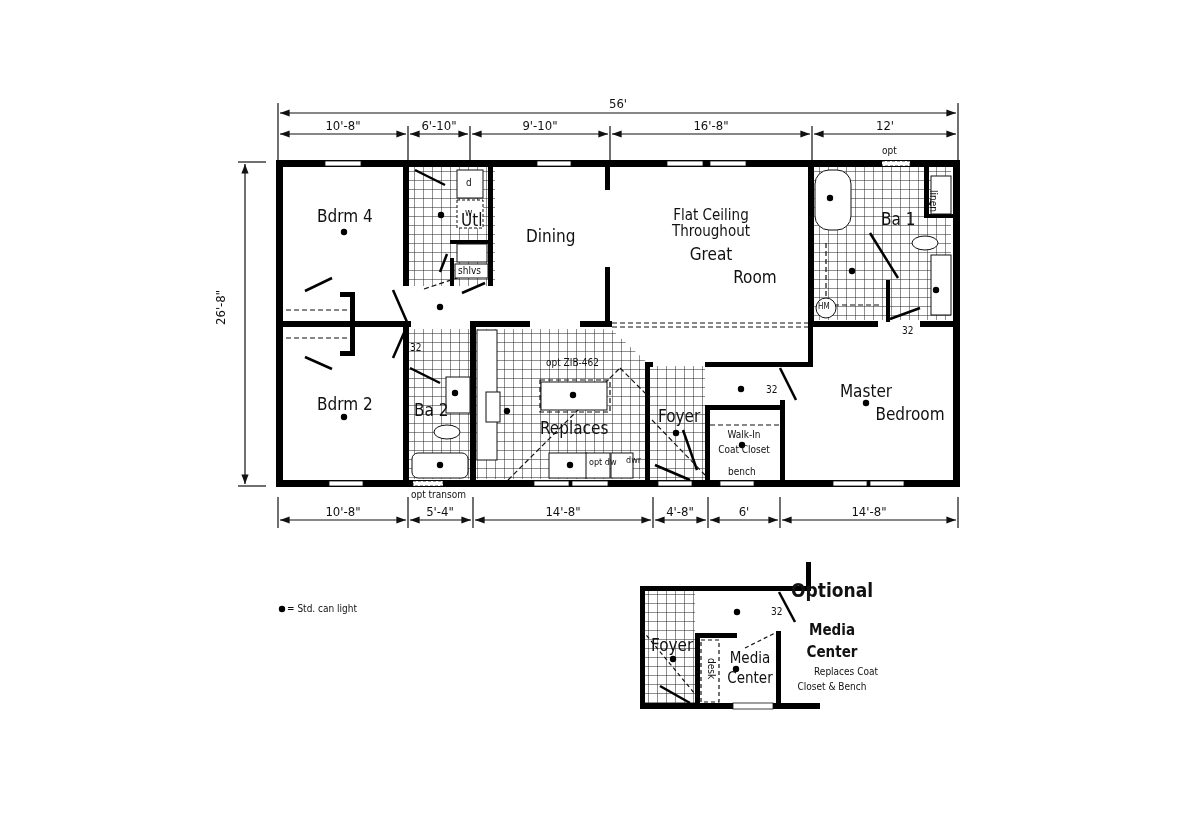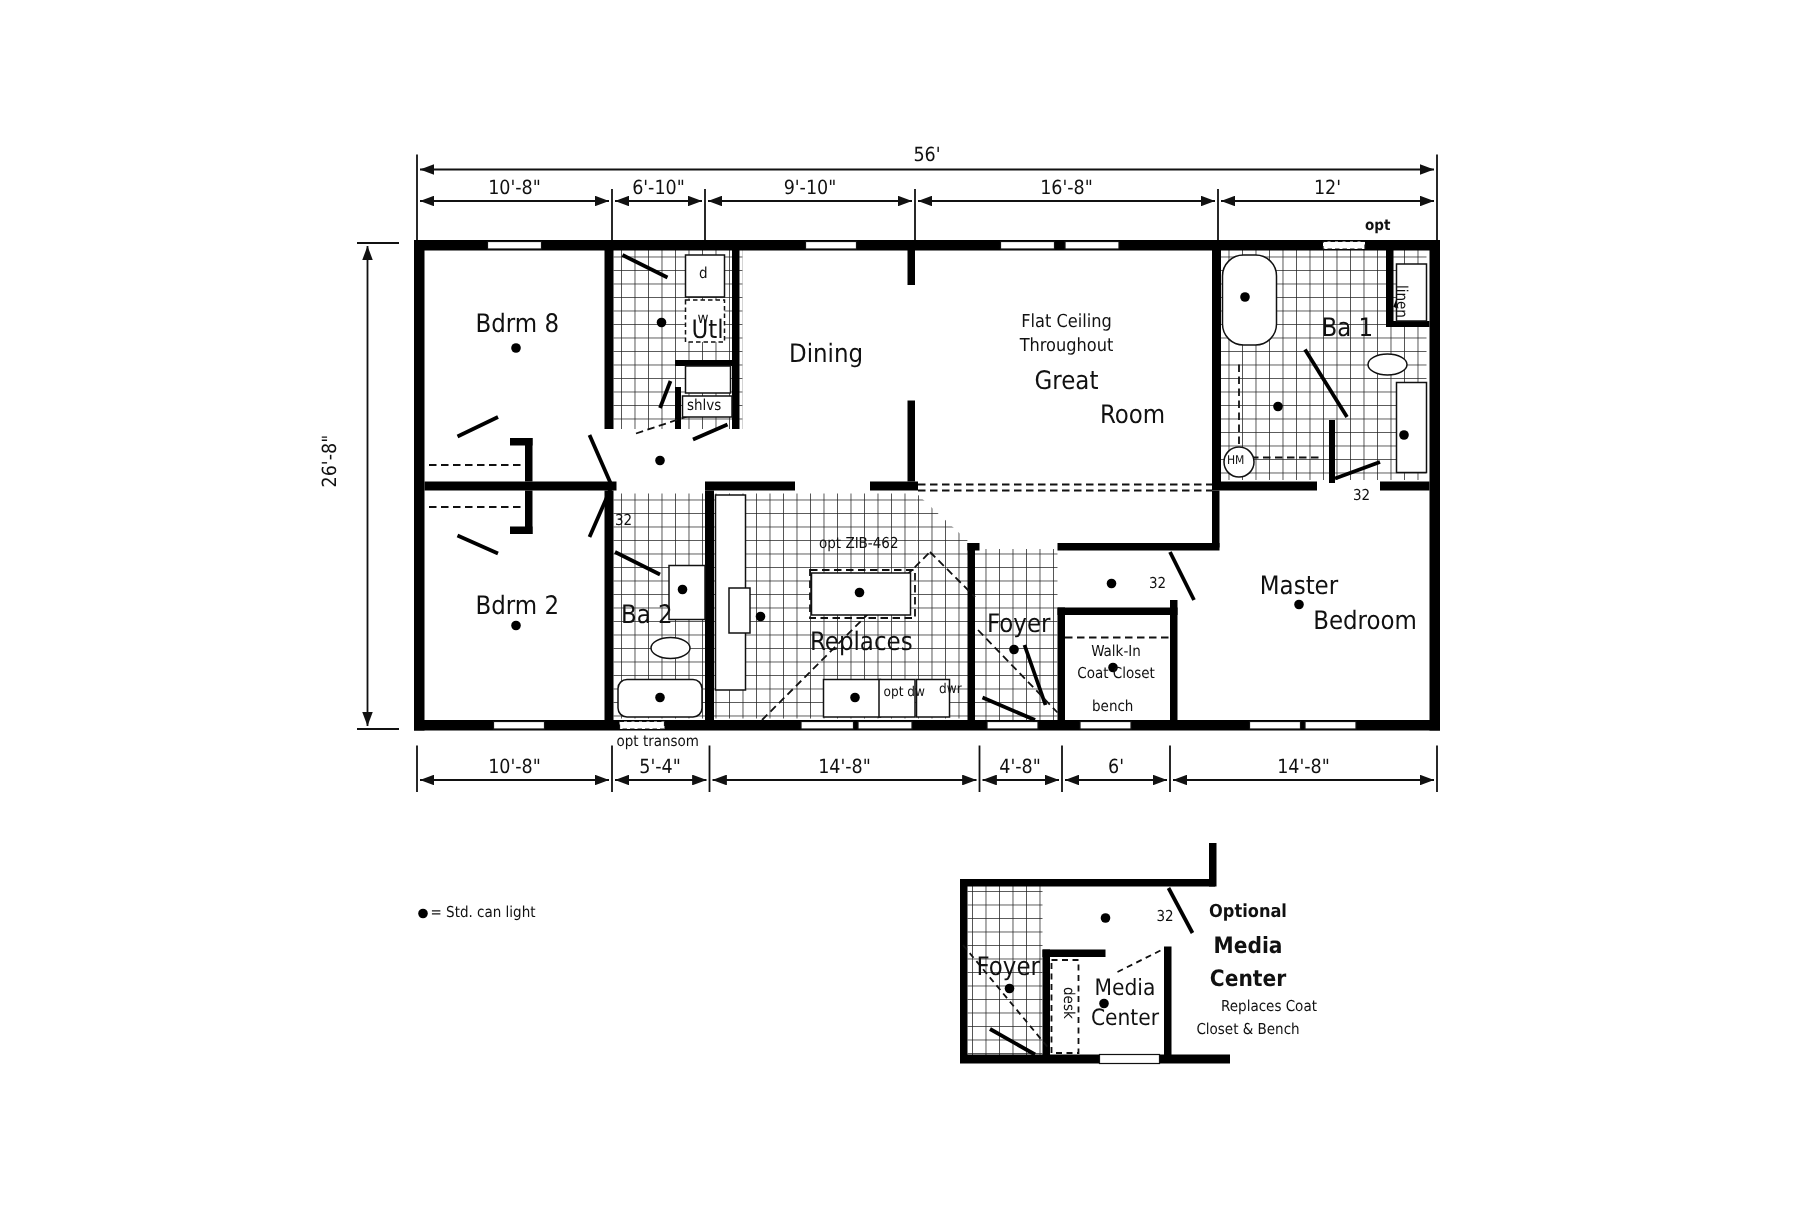--- a/index.html
+++ b/index.html
@@ -1,21 +1,21 @@
 <!DOCTYPE html>
 <html><head>
 <meta charset="utf-8">
 <style>
   html, body { margin: 0; padding: 0; background: #ffffff; }
   body { width: 1200px; height: 818px; position: relative; overflow: hidden;
          font-family: "DejaVu Sans Condensed", "DejaVu Sans", sans-serif; color: #000; }
   svg { position: absolute; left: 0; top: 0; }
   .lbl { position: absolute; white-space: nowrap; color: #111; line-height: 1; }
   .room { font-size: 17px; text-align: center; }
-  .small { font-size: 12px; }
+  .small { font-size: 15px; }
   .tiny { font-size: 10px; }
   .dim { font-size: 13px; font-weight: normal; }
   .center { transform: translateX(-50%); text-align: right; }
   .bold { font-weight: bold; }
 </style>
 </head>
 <body>
 
 <svg width="1200" height="818" viewBox="0 0 1200 818">
   <defs>
@@ -248,21 +248,21 @@
 <div class="lbl dim center" style="left:885px;top:119px;">12'</div>
 <div class="lbl dim" style="left:214px;top:325px;transform:rotate(-90deg);transform-origin:left top;">26'-8"</div>
 
 <div class="lbl dim center" style="left:343px;top:505px;">10'-8"</div>
 <div class="lbl dim center" style="left:440px;top:505px;">5'-4"</div>
 <div class="lbl dim center" style="left:563px;top:505px;">14'-8"</div>
 <div class="lbl dim center" style="left:680px;top:505px;">4'-8"</div>
 <div class="lbl dim center" style="left:744px;top:505px;">6'</div>
 <div class="lbl dim center" style="left:869px;top:505px;">14'-8"</div>
 
-<div class="lbl room" style="left:317px;top:208px;">Bdrm 8</div>
+<div class="lbl room" style="left:317px;top:208px;">Bdrm 4</div>
 <div class="lbl room" style="left:417px;top:212px;margin-left:44px;">Utl</div>
 <div class="lbl room" style="left:526px;top:228px;">Dining</div>
 <div class="lbl small center" style="left:711px;top:208px;">Flat Ceiling</div>
 <div class="lbl small center" style="left:711px;top:224px;">Throughout</div>
 <div class="lbl room center" style="left:711px;top:246px;">Great</div>
 <div class="lbl room center" style="left:711px;top:269px;margin-left:44px;">Room</div>
 <div class="lbl room" style="left:881px;top:211px;">Ba 1</div>
 <div class="lbl room" style="left:317px;top:396px;">Bdrm 2</div>
 <div class="lbl room" style="left:414px;top:402px;">Ba 2</div>
 <div class="lbl room" style="left:540px;top:420px;">Replaces</div>
@@ -274,30 +274,30 @@
 
 <div class="lbl tiny" style="left:466px;top:178px;">d</div>
 <div class="lbl tiny" style="left:465px;top:208px;">w</div>
 <div class="lbl tiny" style="left:458px;top:266px;">shlvs</div>
 <div class="lbl tiny" style="left:938px;top:190px;transform:rotate(90deg);transform-origin:left top;">linen</div>
 <div class="lbl tiny" style="left:818px;top:303px;font-size:8px;">HM</div>
 <div class="lbl tiny" style="left:546px;top:358px;">opt ZIB-462</div>
 <div class="lbl tiny" style="left:589px;top:458px;font-size:9px;">opt dw</div>
 <div class="lbl tiny" style="left:626px;top:456px;font-size:9px;">dwr</div>
 <div class="lbl tiny" style="left:728px;top:467px;">bench</div>
-<div class="lbl tiny" style="left:910px;top:146px;font-weight:bold;">opt</div>
+<div class="lbl tiny" style="left:882px;top:146px;">opt</div>
 <div class="lbl tiny" style="left:411px;top:490px;">opt transom</div>
 <div class="lbl tiny" style="left:410px;top:343px;">32</div>
 <div class="lbl tiny" style="left:902px;top:326px;">32</div>
 <div class="lbl tiny" style="left:766px;top:385px;">32</div>
 
 <div class="lbl tiny" style="left:287px;top:604px;">= Std. can light</div>
 
 <div class="lbl room" style="left:651px;top:637px;">Foyer</div>
 <div class="lbl tiny" style="left:716px;top:658px;transform:rotate(90deg);transform-origin:left top;">desk</div>
 <div class="lbl room center" style="left:750px;top:651px;font-size:15px;">Media</div>
 <div class="lbl room center" style="left:750px;top:671px;font-size:15px;">Center</div>
 <div class="lbl tiny" style="left:771px;top:607px;">32</div>
-<div class="lbl room bold center" style="left:832px;top:601px;font-size:12px;">Optional</div>
+<div class="lbl room bold center" style="left:832px;top:581px;font-size:19px;">Optional</div>
 <div class="lbl room bold center" style="left:832px;top:623px;font-size:15px;">Media</div>
 <div class="lbl room bold center" style="left:832px;top:645px;font-size:15px;">Center</div>
 <div class="lbl tiny center" style="left:832px;top:667px;padding-left:28px;">Replaces Coat</div>
 <div class="lbl tiny center" style="left:832px;top:682px;">Closet &amp; Bench</div>
 
 </body></html>

